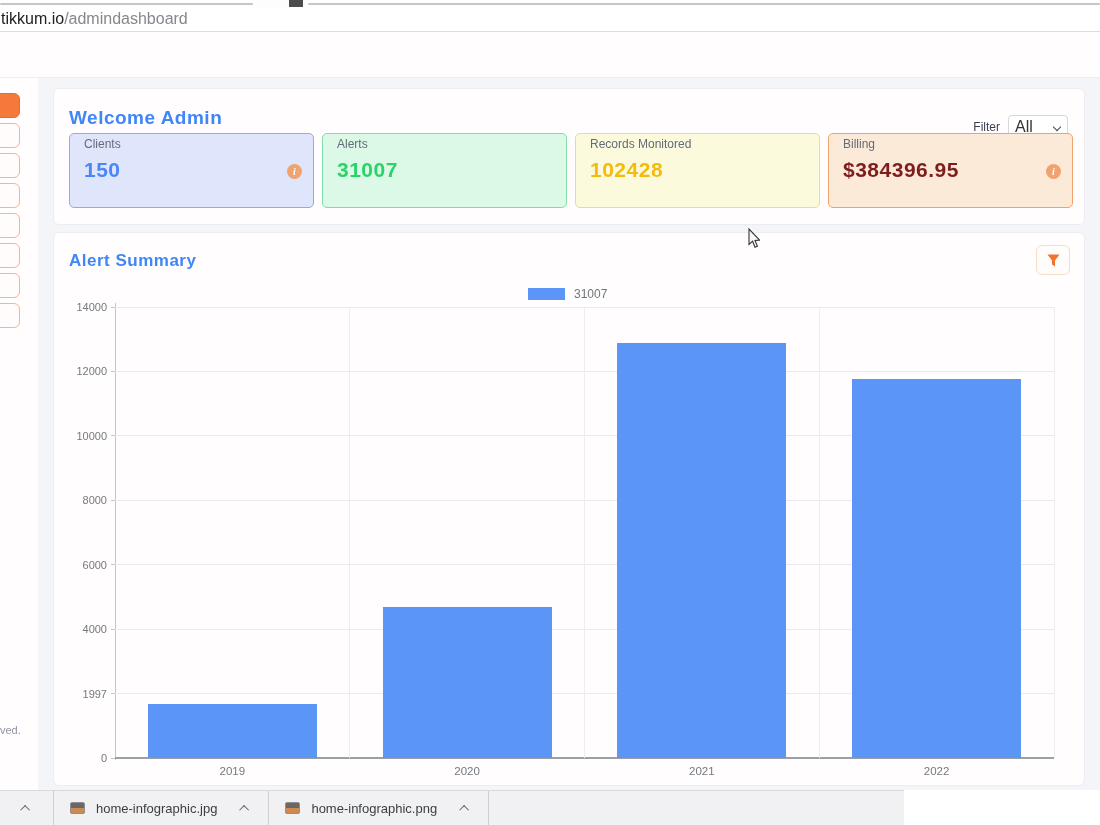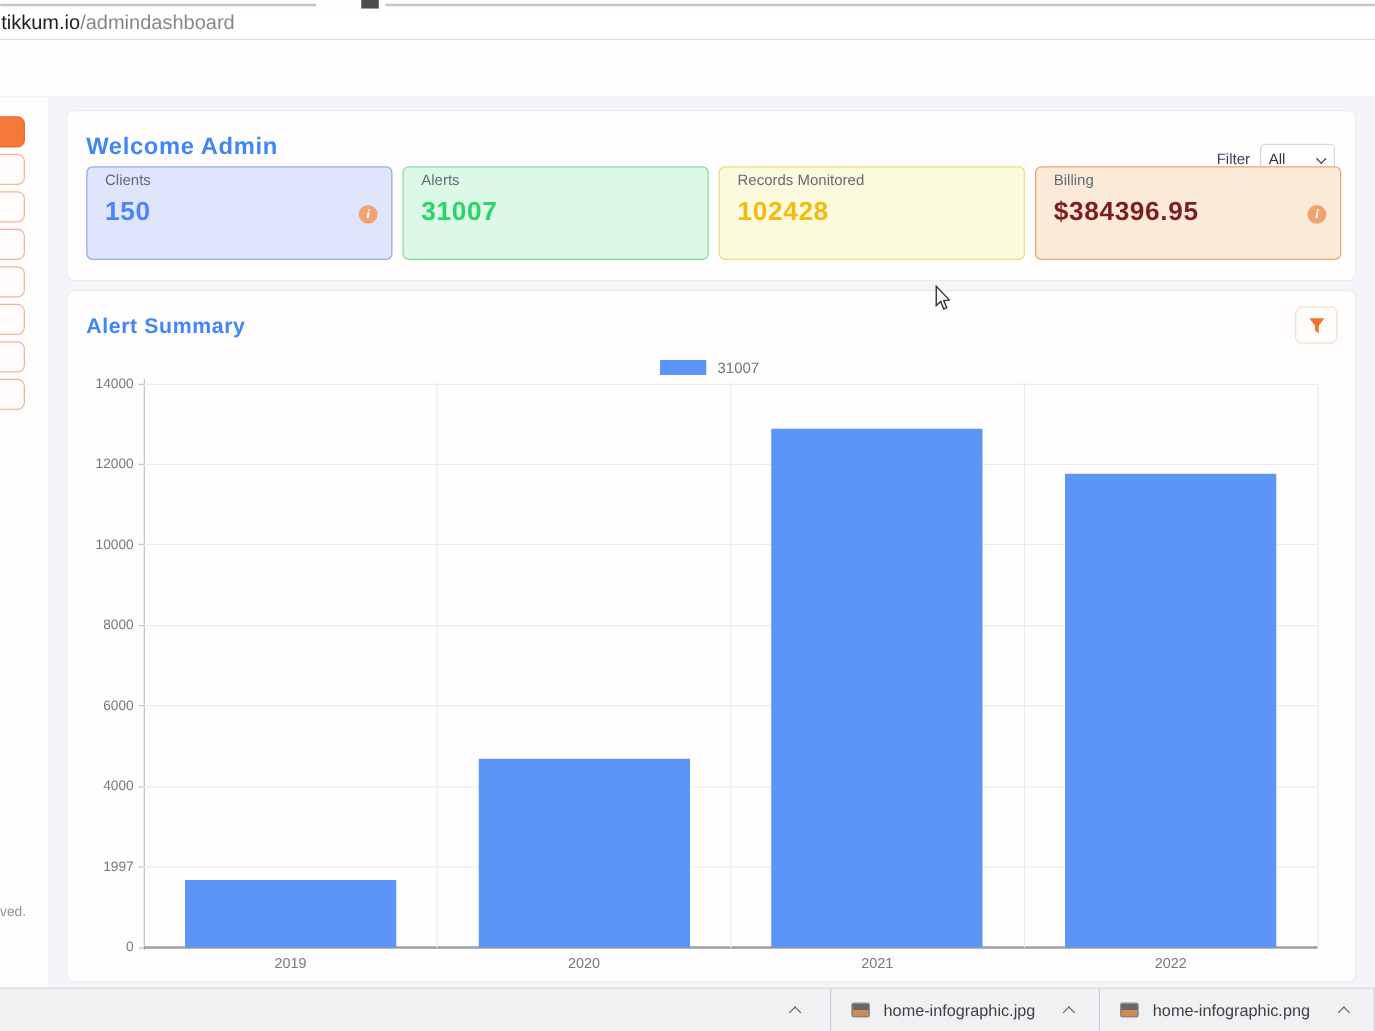--- a/index.html
+++ b/index.html
@@ -37,21 +37,21 @@
 
   .card { position:absolute; background:#fffdfe; border:1px solid #ececf1; border-radius:6px; }
   .welcome-card { left:53px; top:10px; width:1032px; height:137px; }
   .chart-card   { left:53px; top:154px; width:1032px; height:554px; }
 
   .welcome-title { position:absolute; left:15px; top:18px; font-size:19px; font-weight:bold;
                    color:#3f86f6; letter-spacing:0.5px; }
   .filter-row { position:absolute; right:16px; top:26px; display:flex; align-items:center; gap:8px; }
   .filter-label { font-size:12px; color:#3b3f51; }
   .filter-select { width:60px; height:24px; border:1px solid #d6d6de; border-radius:4px; background:#fff;
-                   display:flex; align-items:center; padding:0 6px; font-size:12px; color:#333;
+                   display:flex; align-items:center; padding:0 6px; font-size:16px; color:#333;
                    cursor:pointer; position:relative; }
   .filter-select .chev-down { position:absolute; right:7px; top:8px; width:6px; height:6px;
                    border-left:1.6px solid #444; border-top:1.6px solid #444; transform:rotate(-135deg); }
 
   .stat-cards { position:absolute; left:15px; top:44px; width:1004px; height:75px; display:flex; gap:8px; }
   .stat-card { flex:1; border:1px solid; border-radius:5px; position:relative; padding:3px 14px; }
   .stat-label { font-size:12px; color:#636b7a; }
   .stat-value { font-size:21px; font-weight:bold; margin-top:7px; letter-spacing:0.5px; }
   .info-icon { position:absolute; right:11px; top:30px; width:15px; height:15px; border-radius:50%;
                background:#f0a36e; color:#fff; font-size:10px; font-weight:bold; font-style:italic;
@@ -73,22 +73,22 @@
   .baseline { position:absolute; left:0; bottom:-1px; width:100%; height:2px; background:#9aa0a6; }
   .gridline-h { position:absolute; left:0; width:100%; height:1px; background:#ebebee; }
   .gridline-v { position:absolute; top:0; width:1px; height:100%; background:#ededf0; }
   .ytick-label { position:absolute; width:52px; text-align:right; left:-60px; font-size:11px; color:#75797e; }
   .ytick-mark { position:absolute; left:-4px; width:4px; height:1px; background:#c2c5ca; }
   .bar { position:absolute; bottom:0; background:#5b96f7; cursor:pointer; }
   .xtick-label { position:absolute; top:458px; width:120px; margin-left:-60px; text-align:center;
                  font-size:11.5px; color:#75797e; }
 
   
-  .downloads-bar { position:absolute; left:0; top:790px; width:1100px; height:35px; background:#f1f1f4;
-                   border-top:1px solid #d8d8dd; display:flex; align-items:center;justify-content:flex-end; }
+  .downloads-bar { position:absolute; left:0; top:790px; width:904px; height:35px; background:#f1f1f4;
+                   border-top:1px solid #d8d8dd; display:flex; align-items:center; }
   .dl-collapse { width:54px; height:100%; border-right:1px solid #cfcfd5; display:flex;
                  align-items:center; justify-content:center; cursor:pointer; background:transparent; border-left:none; border-top:none; border-bottom:none; }
   .chev-up { width:7px; height:7px; border-left:1.8px solid #5f6368; border-top:1.8px solid #5f6368;
              transform:rotate(45deg) translateY(2px); }
   .dl-item { height:100%; display:flex; align-items:center; padding:0 14px 0 16px; gap:11px;
              border-right:1px solid #cfcfd5; cursor:pointer; }
   .dl-thumb { width:15px; height:12px; border:1px solid #8f8f93; border-radius:2px; background:#6e6664;
               position:relative; overflow:hidden; }
   .dl-thumb::after { content:""; position:absolute; left:0; bottom:0; width:100%; height:5px;
               background:#cf8a52; }

